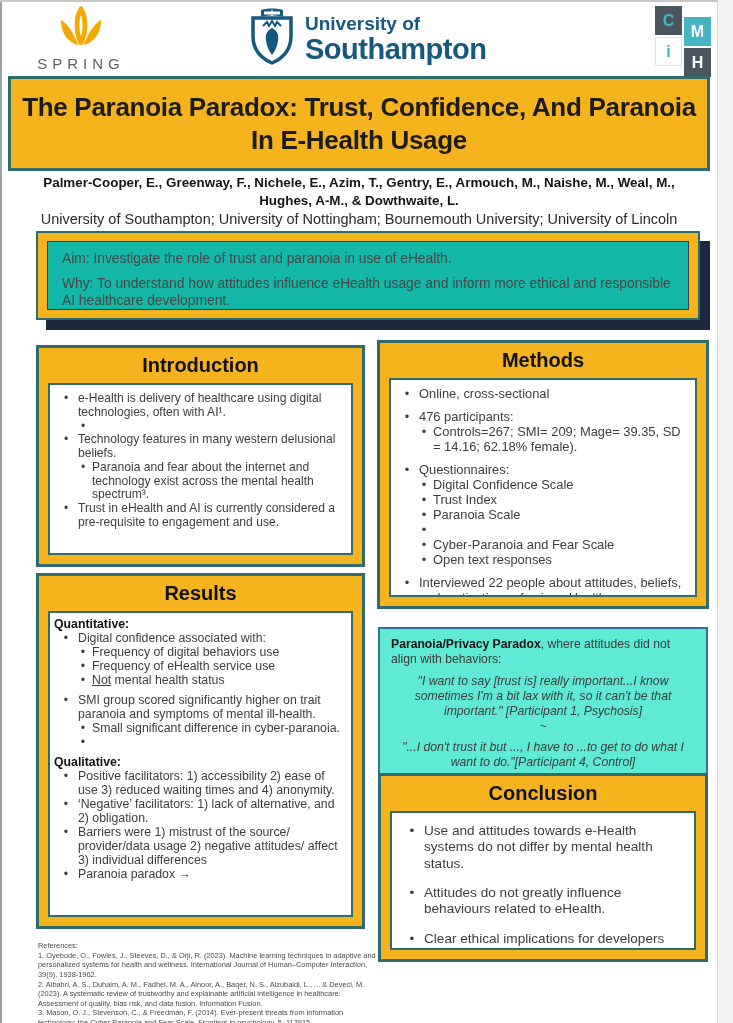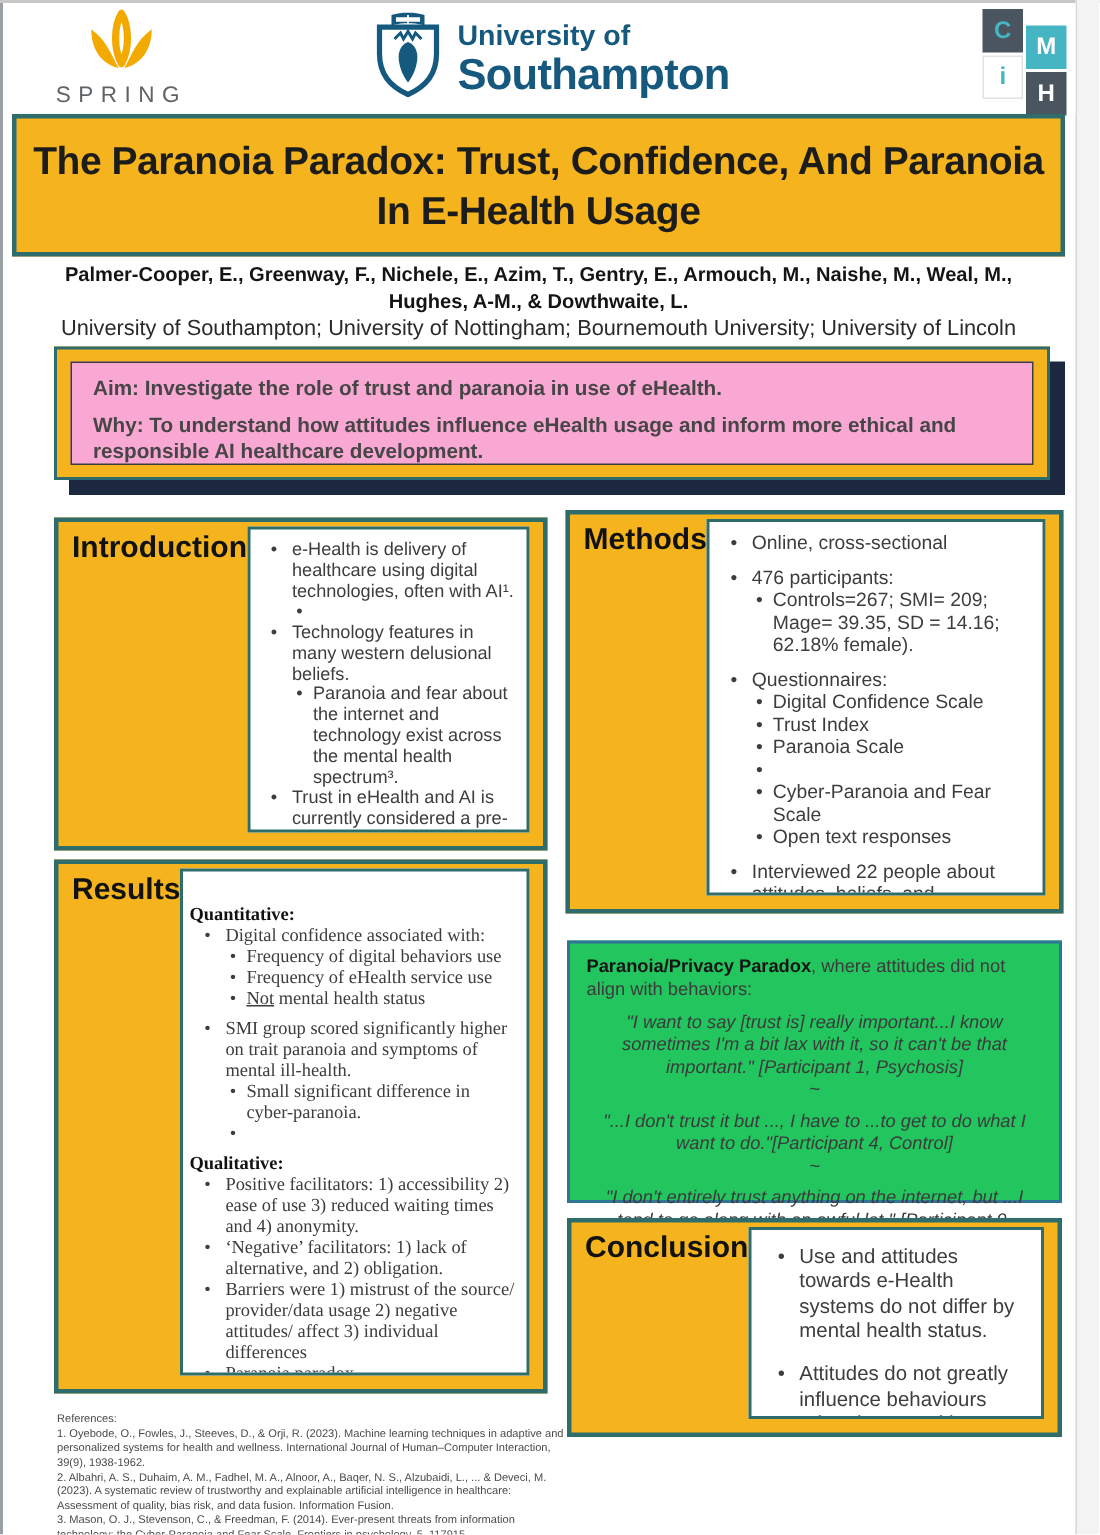--- a/index.html
+++ b/index.html
@@ -47,55 +47,55 @@
   
   .authors{position:absolute;left:8px;top:174px;width:702px;text-align:center;color:#141414;}
   .authors-line{font-size:13.4px;font-weight:bold;line-height:1.35;}
   .affiliations{position:absolute;left:8px;top:211px;width:702px;text-align:center;font-size:14.5px;color:#2a2a2a;}
 
   
   .aim-wrap{position:absolute;left:36px;top:231px;width:664px;height:89px;}
   .aim-shadow{position:absolute;left:10px;top:10px;width:664px;height:89px;background:var(--navy);}
   .aim-frame{position:absolute;left:0;top:0;width:664px;height:89px;background:var(--gold);
     border:2px solid var(--teal);padding:8px 9px;}
-  .aim-inner{width:100%;height:100%;background:#f9a8d4;border:1.5px solid #3c3c3c;padding:8px 14px;
-    font-size:13.8px;color:#464646;line-height:1.25;font-weight:bold;}
+  .aim-inner{width:100%;height:100%;background:#14b8a6;border:1.5px solid #3c3c3c;padding:8px 14px;
+    font-size:13.8px;color:#464646;line-height:1.25;}
   .aim-inner .p2{margin-top:8px;}
 
   
   .panel{position:absolute;background:var(--gold);border:3px solid var(--teal);
-    display:flex;flex-direction:row;padding:3px 9px 9px;}
+    display:flex;flex-direction:column;padding:3px 9px 9px;}
   .panel-title{text-align:center;font-weight:bold;font-size:20px;color:#121212;padding:3px 0 6px;flex:none;}
   .panel-body{background:#fff;border:2px solid var(--teal);flex:1;overflow:hidden;
     color:var(--body);padding:7px 6px 5px 4px;}
 
   .pos-intro{left:36px;top:345px;width:329px;height:222px;}
   .pos-results{left:36px;top:573px;width:329px;height:356px;}
   .pos-methods{left:377px;top:340px;width:332px;height:269px;}
-  .pos-conclusion{left:378px;top:812px;width:330px;height:146px;justify-content:flex-end;}
+  .pos-conclusion{left:378px;top:773px;width:330px;height:189px;justify-content:flex-end;}
 
   
   .row{display:flex;align-items:flex-start;}
   .row .b{flex:none;width:24px;text-align:center;}
   .row .t{flex:1;}
   .row.l2{padding-left:20px;}
   .row.l2 .b{width:18px;}
   .row.h{font-weight:bold;color:#121212;}
   .row.gap{margin-top:7px;}
 
   .body-intro{font-size:12.1px;line-height:1.14;}
   .body-methods{font-size:12.9px;line-height:1.16;}
   .body-methods .row.gap{margin-top:8px;}
-  .body-results{font-size:12.3px;line-height:1.14;padding-top:21px;font-family:Liberation Serif, serif;}
+  .body-results{font-size:12.3px;line-height:1.14;padding-top:4px;}
   .body-results .row.gap{margin-top:6px;}
   .body-conclusion{font-size:13.6px;line-height:1.2;padding:10px 8px;}
   .body-conclusion .row.gap{margin-top:13px;}
 
   
-  .quotes{position:absolute;left:378px;top:627px;width:330px;height:175px;background:#22c55e;
+  .quotes{position:absolute;left:378px;top:627px;width:330px;height:175px;background:#5eead4;
     border:2.5px solid var(--qborder);padding:8px 11px;font-size:12.2px;color:#3b3b3b;line-height:1.2;}
   .quotes-lead{margin-bottom:2px;}
   .quotes-lead .lead-bold{font-weight:bold;color:#141414;}
   .quote{font-style:italic;text-align:center;margin-top:8px;}
   .tilde{text-align:center;font-style:italic;line-height:0.9;margin-top:3px;}
 
   
   .refs{position:absolute;left:38px;top:941px;width:338px;font-size:7.4px;color:#4a4a4a;line-height:1.3;}
   .refs .ref{margin:0;}
 </style>

